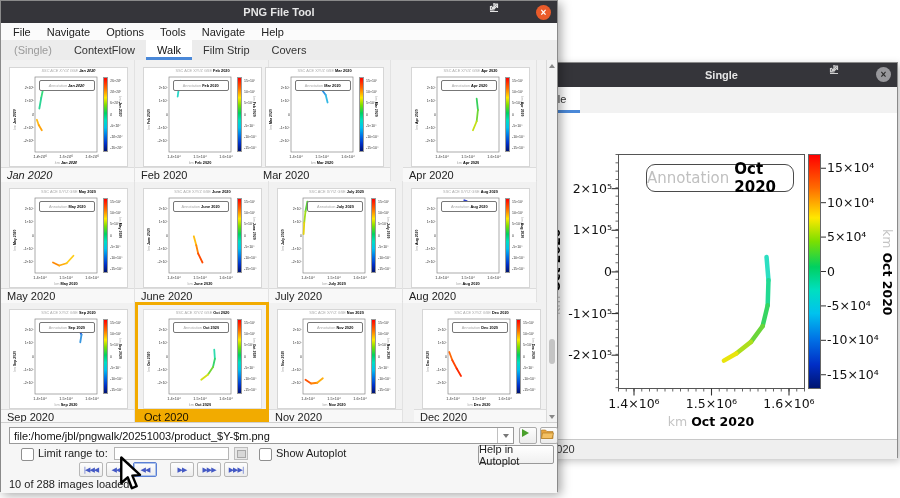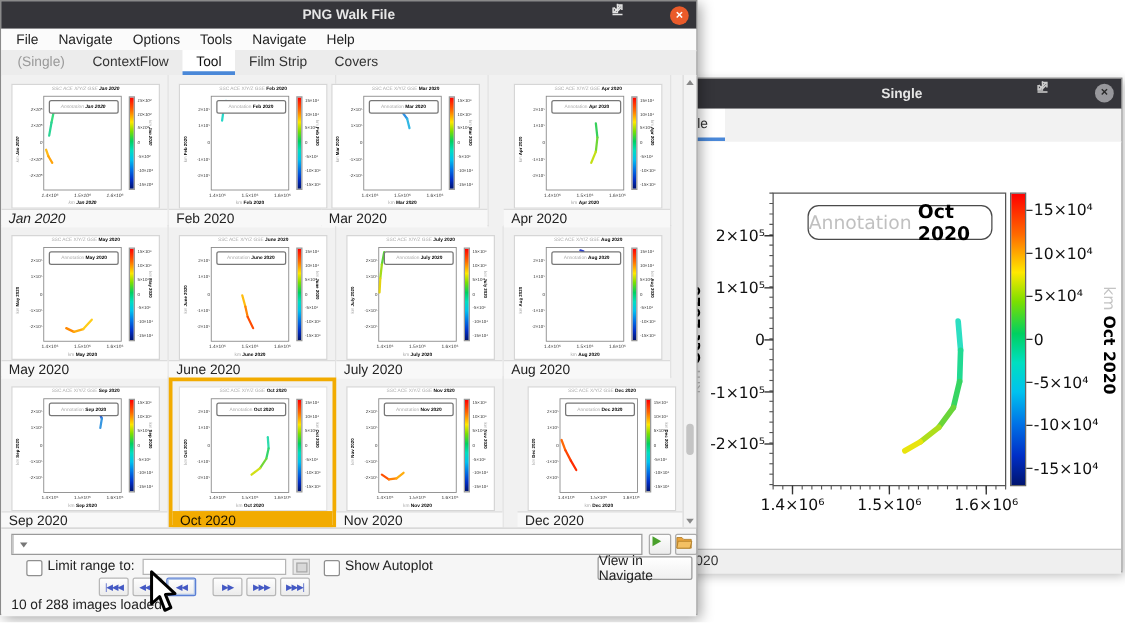--- a/index.html
+++ b/index.html
@@ -200,20 +200,23 @@
         <span class="gp">Annotation</span>
         <span style="font-weight:bold;color:#000;">Oct 2020</span>
       </div>
       <div class="axlabel vtext-up" style="left:2px;top:98px;height:122px;text-align:center;">
         <span class="gp">km</span> <span class="bp">Oct 2020</span>
       </div>
       <div id="main-colorbar" style="background: linear-gradient(rgb(255, 0, 0) 0%, rgb(255, 106, 0) 14%, rgb(255, 232, 0) 27%, rgb(124, 223, 0) 37%, rgb(0, 208, 96) 48%, rgb(0, 223, 192) 58%, rgb(0, 194, 238) 68%, rgb(0, 114, 230) 79%, rgb(0, 46, 198) 90%, rgb(0, 20, 112) 100%);"></div>
       <div class="axlabel vtext-dn" style="left:334px;top:98px;height:122px;text-align:center;">
         <span class="gp">km</span> <span class="bp">Oct 2020</span>
       </div>
+      <div class="axlabel" style="left:105px;top:301px;width:120px;text-align:center;">
+        <span class="gp">km</span> <span class="bp">Oct 2020</span>
+      </div>
     <div class="tick-lab ylab" style="top: 67.6423px;">2×10⁵</div>
         <div class="tick-lab ylab" style="top: 109.279px;">1×10⁵</div>
         <div class="tick-lab ylab" style="top: 150.916px;">0</div>
         <div class="tick-lab ylab" style="top: 192.553px;">-1×10⁵</div>
         <div class="tick-lab ylab" style="top: 234.19px;">-2×10⁵</div>
         <div class="tick-lab xlab" style="left: 56px;">1.4×10⁶</div>
         <div class="tick-lab xlab" style="left: 133.5px;">1.5×10⁶</div>
         <div class="tick-lab xlab" style="left: 211px;">1.6×10⁶</div>
         <div class="tick-lab clab" style="top: 47.2647px;">15×10⁴</div>
         <div class="tick-lab clab" style="top: 81.6765px;">10×10⁴</div>
@@ -223,21 +226,21 @@
         <div class="tick-lab clab" style="top: 219.324px;">-10×10⁴</div>
         <div class="tick-lab clab" style="top: 253.735px;">-15×10⁴</div>
       </div>
     <div class="rstatus">
       <span>Oct 2020</span>
     </div>
   </div>
 
   <div class="win" id="lwin">
     <div class="titlebar">
-      <span>PNG Walk File</span>
+      <span>PNG File Tool</span>
       <div class="tb-controls">
         <div class="tb-ic">
           <svg width="12" height="12" viewBox="0 0 12 12">
               <path d="M6 2 v5 M3 5 l3 3 3-3 M2 10.5 h8" stroke="#e3e3e3" stroke-width="1.2" fill="none"></path>
             </svg>
         </div>
         <div class="tb-ic">
           <svg width="12" height="12" viewBox="0 0 12 12">
               <path d="M3.5 8.5 L8.5 3.5 M5.5 3 h4 v4 M6.5 9 h-4 v-4" stroke="#e3e3e3" stroke-width="1.2" fill="none"></path>
             </svg>
@@ -254,21 +257,21 @@
       <span>Help</span>
     </div>
     <div class="tabbar">
       <div class="tab disabled">
           <span>(Single)</span>
         </div>
       <div class="tab">
           <span>ContextFlow</span>
         </div>
       <div class="tab active">
-          <span>Tool</span>
+          <span>Walk</span>
         </div>
       <div class="tab">
           <span>Film Strip</span>
         </div>
       <div class="tab">
           <span>Covers</span>
         </div>
     </div>
     <div class="gridarea" id="thumb-grid">
         <div class="cell" style="left: 0px; top: 0px; font-style: italic;">
@@ -683,20 +686,21 @@
       <div class="varrow" style="top:0;">
           <div class="tri-up"></div>
         </div>
       <div class="vthumb"></div>
       <div class="varrow" style="bottom:0;">
           <div class="tri-dn"></div>
         </div>
     </div>
     <div class="bottompanel">
       <div class="combobox">
+        <input value="file:/home/jbl/pngwalk/20251003/product_$Y-$m.png" style="">
         <div class="combo-arrow">
             <div class="chev"></div>
           </div>
       </div>
       <div class="sqbtn" style="left:518px;">
         <svg width="10" height="10" viewBox="0 0 10 10">
           <polygon points="2,1 9,5 2,9" fill="#4aa02c"></polygon>
           </svg>
       </div>
       <div class="sqbtn" style="left:539px;">
@@ -709,21 +713,21 @@
       <span class="lbl" style="left:37px;top:24px;">Limit range to:</span>
       <div class="txtfield" style="left:113px;top:24px;width:115px;height:13px;">
         <span></span>
       </div>
       <div class="minibtn" style="left:233px;top:24px;">
         <div style="width:7px;height:6px;border:1px solid #a8a8a8;background:#d8d8d8;"></div>
       </div>
       <div class="cb" style="left:258px;top:25px;"></div>
       <span class="lbl" style="left:275px;top:24px;">Show Autoplot</span>
       <div class="pushbtn" style="left:477px;top:22px;width:74px;height:17px;">
-        <span>View in Navigate</span>
+        <span>Help in Autoplot</span>
       </div>
       <div class="navbtn" style="left:78px;">
           <span>|◀◀◀</span>
         </div>
       <div class="navbtn" style="left:105px;">
           <span>◀◀◀</span>
         </div>
       <div class="navbtn focus" style="left:132px;">
           <span>◀◀</span>
         </div>

